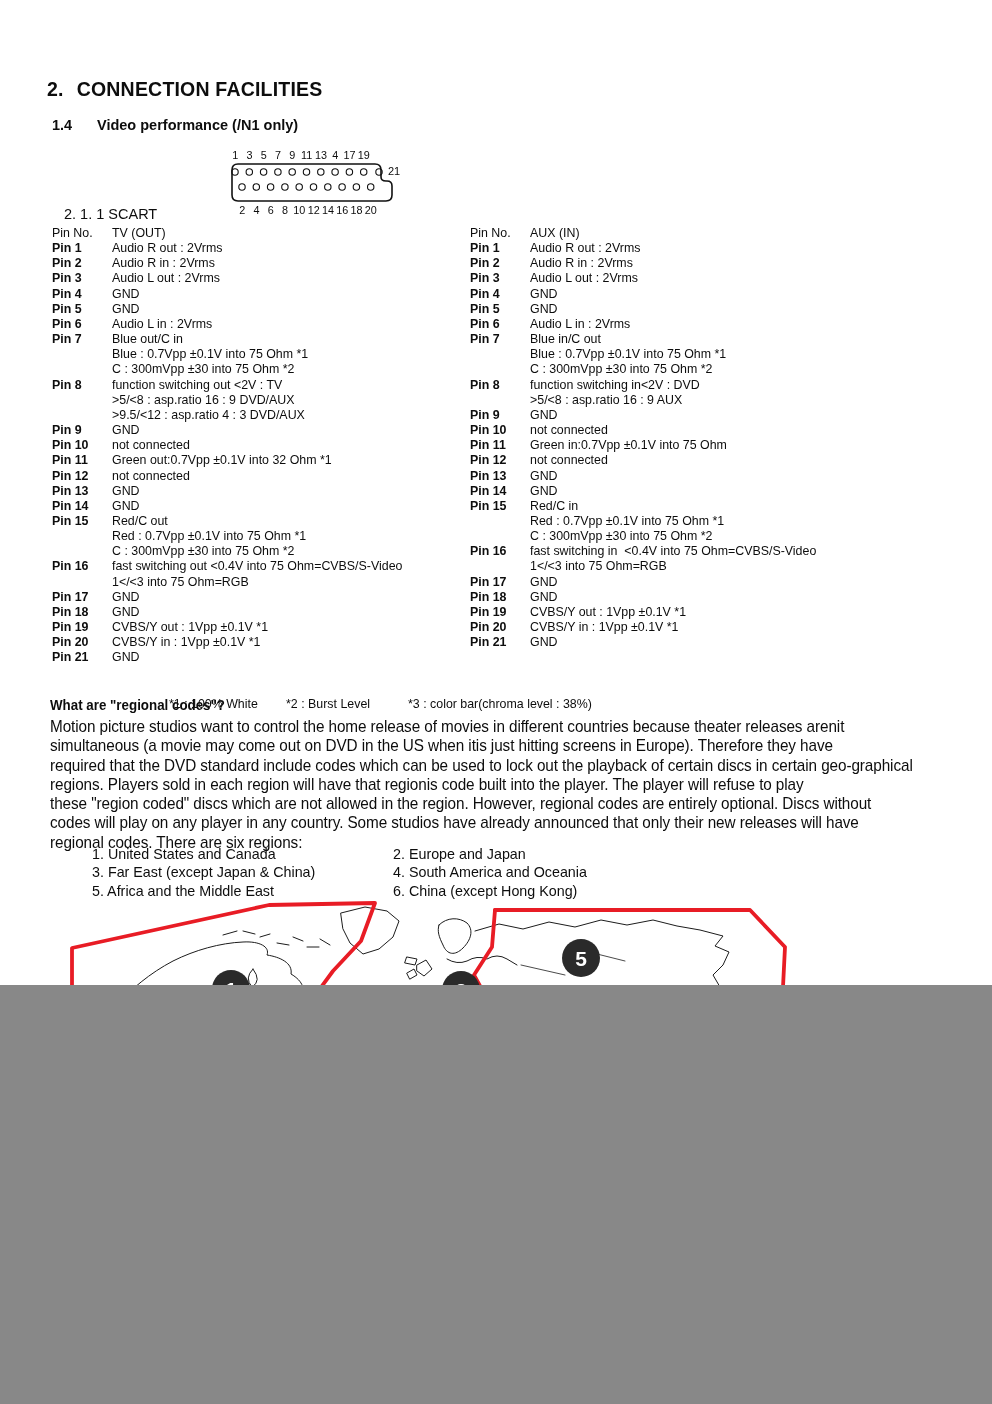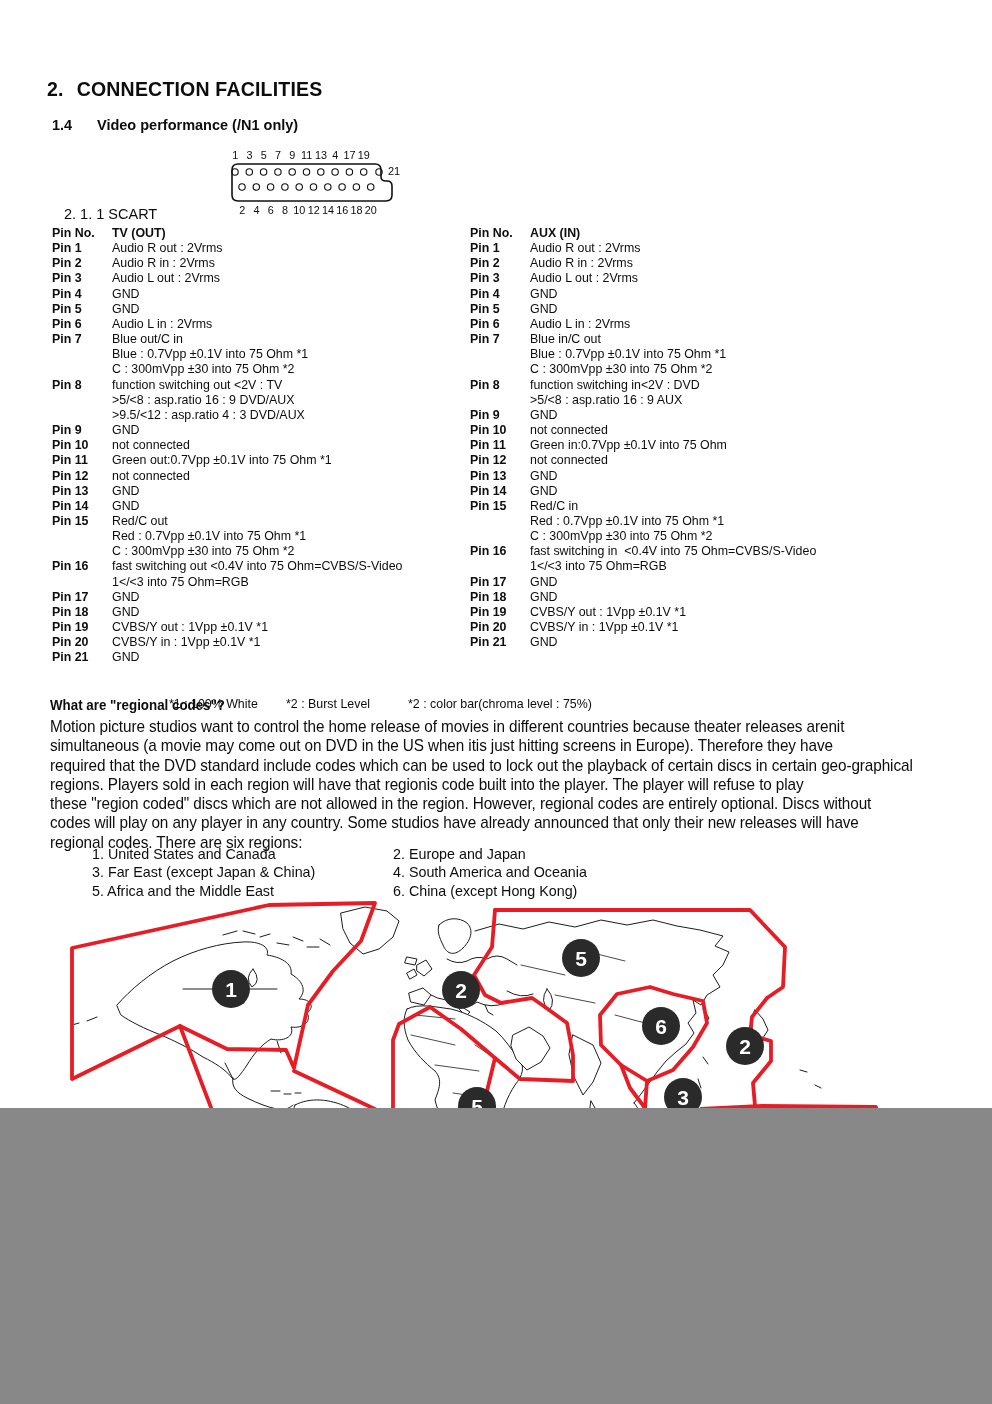--- a/index.html
+++ b/index.html
@@ -1,36 +1,36 @@
 <!DOCTYPE html>
 <html><head>
 <meta charset="utf-8">
 <style>
   html,body{margin:0;padding:0;background:#888;}
-  #page{position:relative;width:992px;height:1108px;background:#ffffff;
+  #page{position:relative;width:992px;height:985px;background:#ffffff;
         font-family:"Liberation Sans","DejaVu Sans",sans-serif;color:#0d0d0d;overflow:hidden;}
   .abs{position:absolute;}
   
   .h1{left:47px;top:78px;font-size:19.5px;font-weight:bold;letter-spacing:.2px;white-space:nowrap;}
   .h1 .num{margin-right:13px;}
   .h2{left:52px;top:117px;font-size:14.5px;font-weight:bold;white-space:nowrap;}
   .h2 .num{display:inline-block;width:45px;}
   .h3{left:64px;top:206px;font-size:14.5px;white-space:nowrap;}
   
   #connector-svg{left:225px;top:147px;}
   .pinlabels{display:flex;font-size:10.8px;letter-spacing:0;}
   .pinlabels span{width:14.3px;text-align:center;flex:none;}
   #toplabels{left:228px;top:149px;}
   #botlabels{left:235px;top:204px;}
   #pin21{left:388px;top:165px;font-size:11px;}
   
   .pintable{top:226px;width:412px;font-size:12.4px;line-height:15.16px;}
   .pintable .row{display:flex;}
   .pintable .pc{width:60px;flex:none;font-weight:bold;}
-  .pintable .hd{font-weight:bold;}
+  .pintable .hd{font-weight:normal;}
   .pintable .tx{white-space:pre;}
   #table-left{left:52px;}
   #table-right{left:470px;}
   .fnote{top:697px;font-size:12.4px;white-space:nowrap;}
   
   .para-head{left:50px;top:697px;font-size:14.5px;font-weight:bold;transform:scaleX(.92);transform-origin:0 0;white-space:nowrap;}
   #para{left:50px;top:717px;font-size:17px;}
   #para div{height:19.3px;white-space:nowrap;transform:scaleX(.9);transform-origin:0 0;letter-spacing:-.1px;}
   #regions{left:92px;top:845px;font-size:14.3px;display:grid;grid-template-columns:301px auto;line-height:18.3px;}
   
@@ -179,21 +179,21 @@
           <span class="tx">GND</span>
         </div>
 
         <div class="row">
           <span class="pc">Pin 10</span>
           <span class="tx">not connected</span>
         </div>
 
         <div class="row">
           <span class="pc">Pin 11</span>
-          <span class="tx">Green out:0.7Vpp ±0.1V into 75 Ohm *1</span>
+          <span class="tx">Green out:0.7Vpp ±0.1V into 32 Ohm *1</span>
         </div>
 
         <div class="row">
           <span class="pc">Pin 12</span>
           <span class="tx">not connected</span>
         </div>
 
         <div class="row">
           <span class="pc">Pin 13</span>
           <span class="tx">GND</span>
@@ -395,21 +395,21 @@
 
         <div class="row">
           <span class="pc">Pin 21</span>
           <span class="tx">GND</span>
         </div>
       </div>
   </div>
 
   <div class="abs fnote" style="left:169px">*1 : 100% White</div>
   <div class="abs fnote" style="left:286px">*2 : Burst Level</div>
-  <div class="abs fnote" style="left:408px">*2 : color bar(chroma level : 75%)</div>
+  <div class="abs fnote" style="left:408px">*3 : color bar(chroma level : 38%)</div>
 
   <div class="abs para-head">What are "regional codes"?</div>
   <div class="abs" id="para">
 
   <div>Motion picture studios want to control the home release of movies in different countries because theater releases arenit</div>
       <div>simultaneous (a movie may come out on DVD in the US when itis just hitting screens in Europe). Therefore they have</div>
       <div>required that the DVD standard include codes which can be used to lock out the playback of certain discs in certain geo-graphical</div>
       <div>regions. Players sold in each region will have that regionis code built into the player. The player will refuse to play</div>
       <div>these "region coded" discs which are not allowed in the region. However, regional codes are entirely optional. Discs without</div>
       <div>codes will play on any player in any country. Some studios have already announced that only their new releases will have</div>

